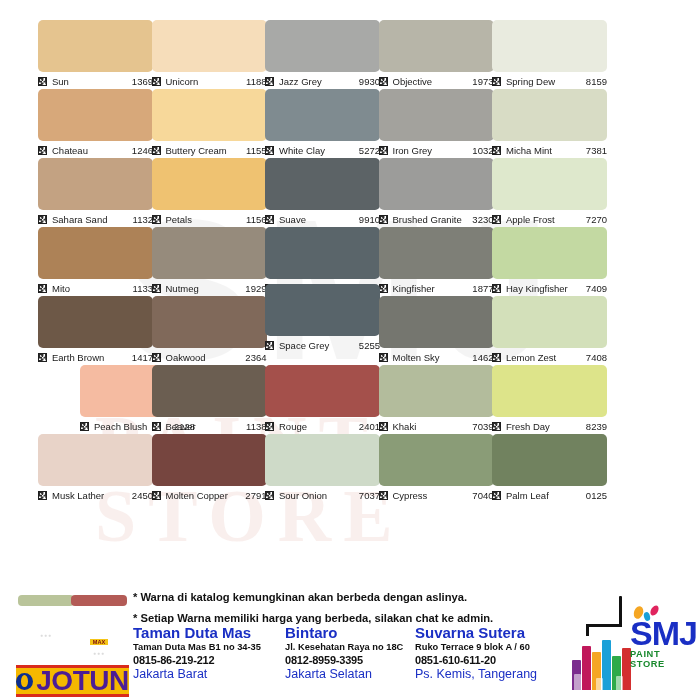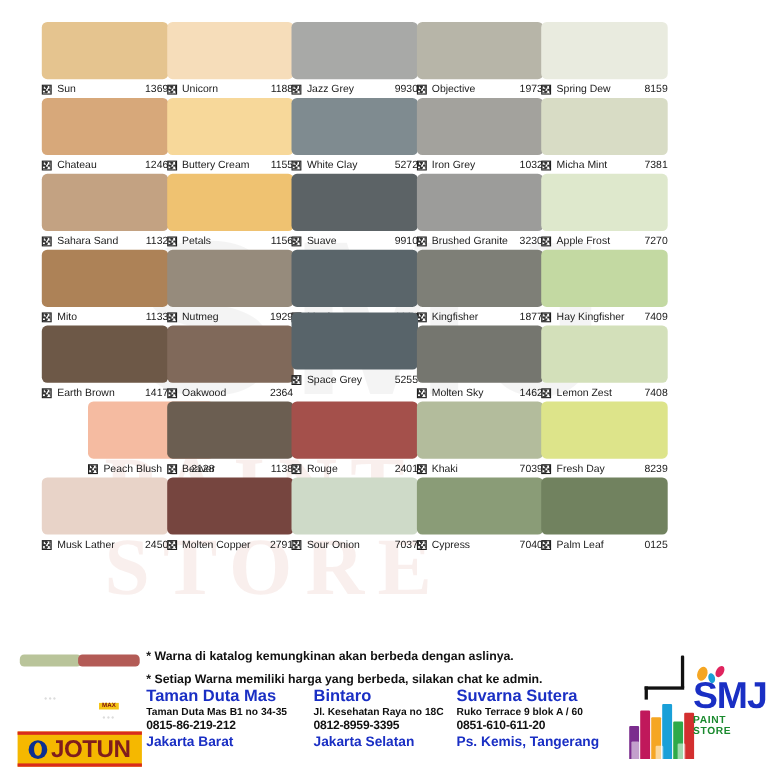--- a/index.html
+++ b/index.html
@@ -68,42 +68,42 @@
   .bucket .lbl { position:absolute; left:2px; top:14px; width:48px; text-align:center; }
   .jt-brand { font-size:7.5px; font-weight:bold; color:#fff; letter-spacing:0.2px; }
   .jt-sub { font-size:5.4px; font-weight:bold; color:#fff; letter-spacing:0.2px; margin-top:1px; }
   .jt-max { display:inline-block; background:#f5c518; color:#7d1010; font-size:5.6px; font-weight:bold; padding:0 3px; margin-top:1px; }
   .jt-dots { margin-top:2px; font-size:5px; color:#dcdcdc; letter-spacing:1px; }
   #jotun-bar {
     position: absolute; left: 0; bottom: 0; width: 113px; height: 32px;
     background: #f5b800; border-top: 3px solid #d92b1c; border-bottom: 3px solid #d92b1c;
     display: flex; align-items: center; justify-content: center;
   }
-  #jotun-bar .word { font-size: 22px; font-weight: bold; color: #7f1d1d; letter-spacing: -0.5px; font-family: "Liberation Sans", sans-serif; }
+  #jotun-bar .word { font-size: 28px; font-weight: bold; color: #4c1d95; letter-spacing: -0.5px; font-family: "Liberation Sans", sans-serif; }
   #jotun-mark { width: 17px; height: 17px; border-radius: 50%; background: #0d2f8f; margin-right: 3px; position: relative; }
   #jotun-mark::after { content:""; position:absolute; left:5px; top:2px; width:7px; height:12px; background:#f5b800; border-radius:50% 50% 45% 45%; }
 
   
   .note {
     position: absolute; left: 133px;
     font-size: 11.2px; font-weight: bold; color: #111;
     white-space: nowrap; font-family: "Liberation Sans", sans-serif;
   }
   #note1 { top: 3px; }
   #note2 { top: 24px; }
 
   
   .contact { position: absolute; top: 36px; }
   #c0 { left: 133px; }
   #c1 { left: 285px; }
   #c2 { left: 415px; }
   .c-title { font-size: 15px; font-weight: bold; color: #1a2fc4; white-space: nowrap; line-height: 1.15; }
   .c-addr { font-size: 9.3px; font-weight: bold; color: #0f0f0f; white-space: nowrap; line-height: 1.35; }
   .c-phone { font-size: 11px; font-weight: bold; color: #111; white-space: nowrap; line-height: 1.2; letter-spacing: -0.2px; }
-  .c-city { font-size: 12.5px; font-weight: bold; color: #1a2fc4; white-space: nowrap; line-height: 1.2; }
+  .c-city { font-size: 12.5px; font-weight: normal; color: #1a2fc4; white-space: nowrap; line-height: 1.2; }
 
   
   #smj { position: absolute; left: 572px; top: 8px; width: 122px; height: 98px; }
   #smj-buildings { position:absolute; left:0; bottom:4px; width:62px; height:62px; }
   .bar { position:absolute; bottom:0; border-radius:1px 1px 0 0; }
   #roller-handle { position:absolute; left:47px; top:0px; width:3px; height:30px; background:#111; border-radius:1px; }
   #roller-arm { position:absolute; left:14px; top:28px; width:36px; height:3px; background:#111; }
   #roller-arm2 { position:absolute; left:14px; top:28px; width:3px; height:12px; background:#111; }
   #smj-text { position:absolute; left:58px; top:22px; }
   #smj-word { font-size:34px; font-weight:bold; color:#1a2fc4; letter-spacing:-1px; line-height:0.92; font-family:"Liberation Sans", sans-serif; }

